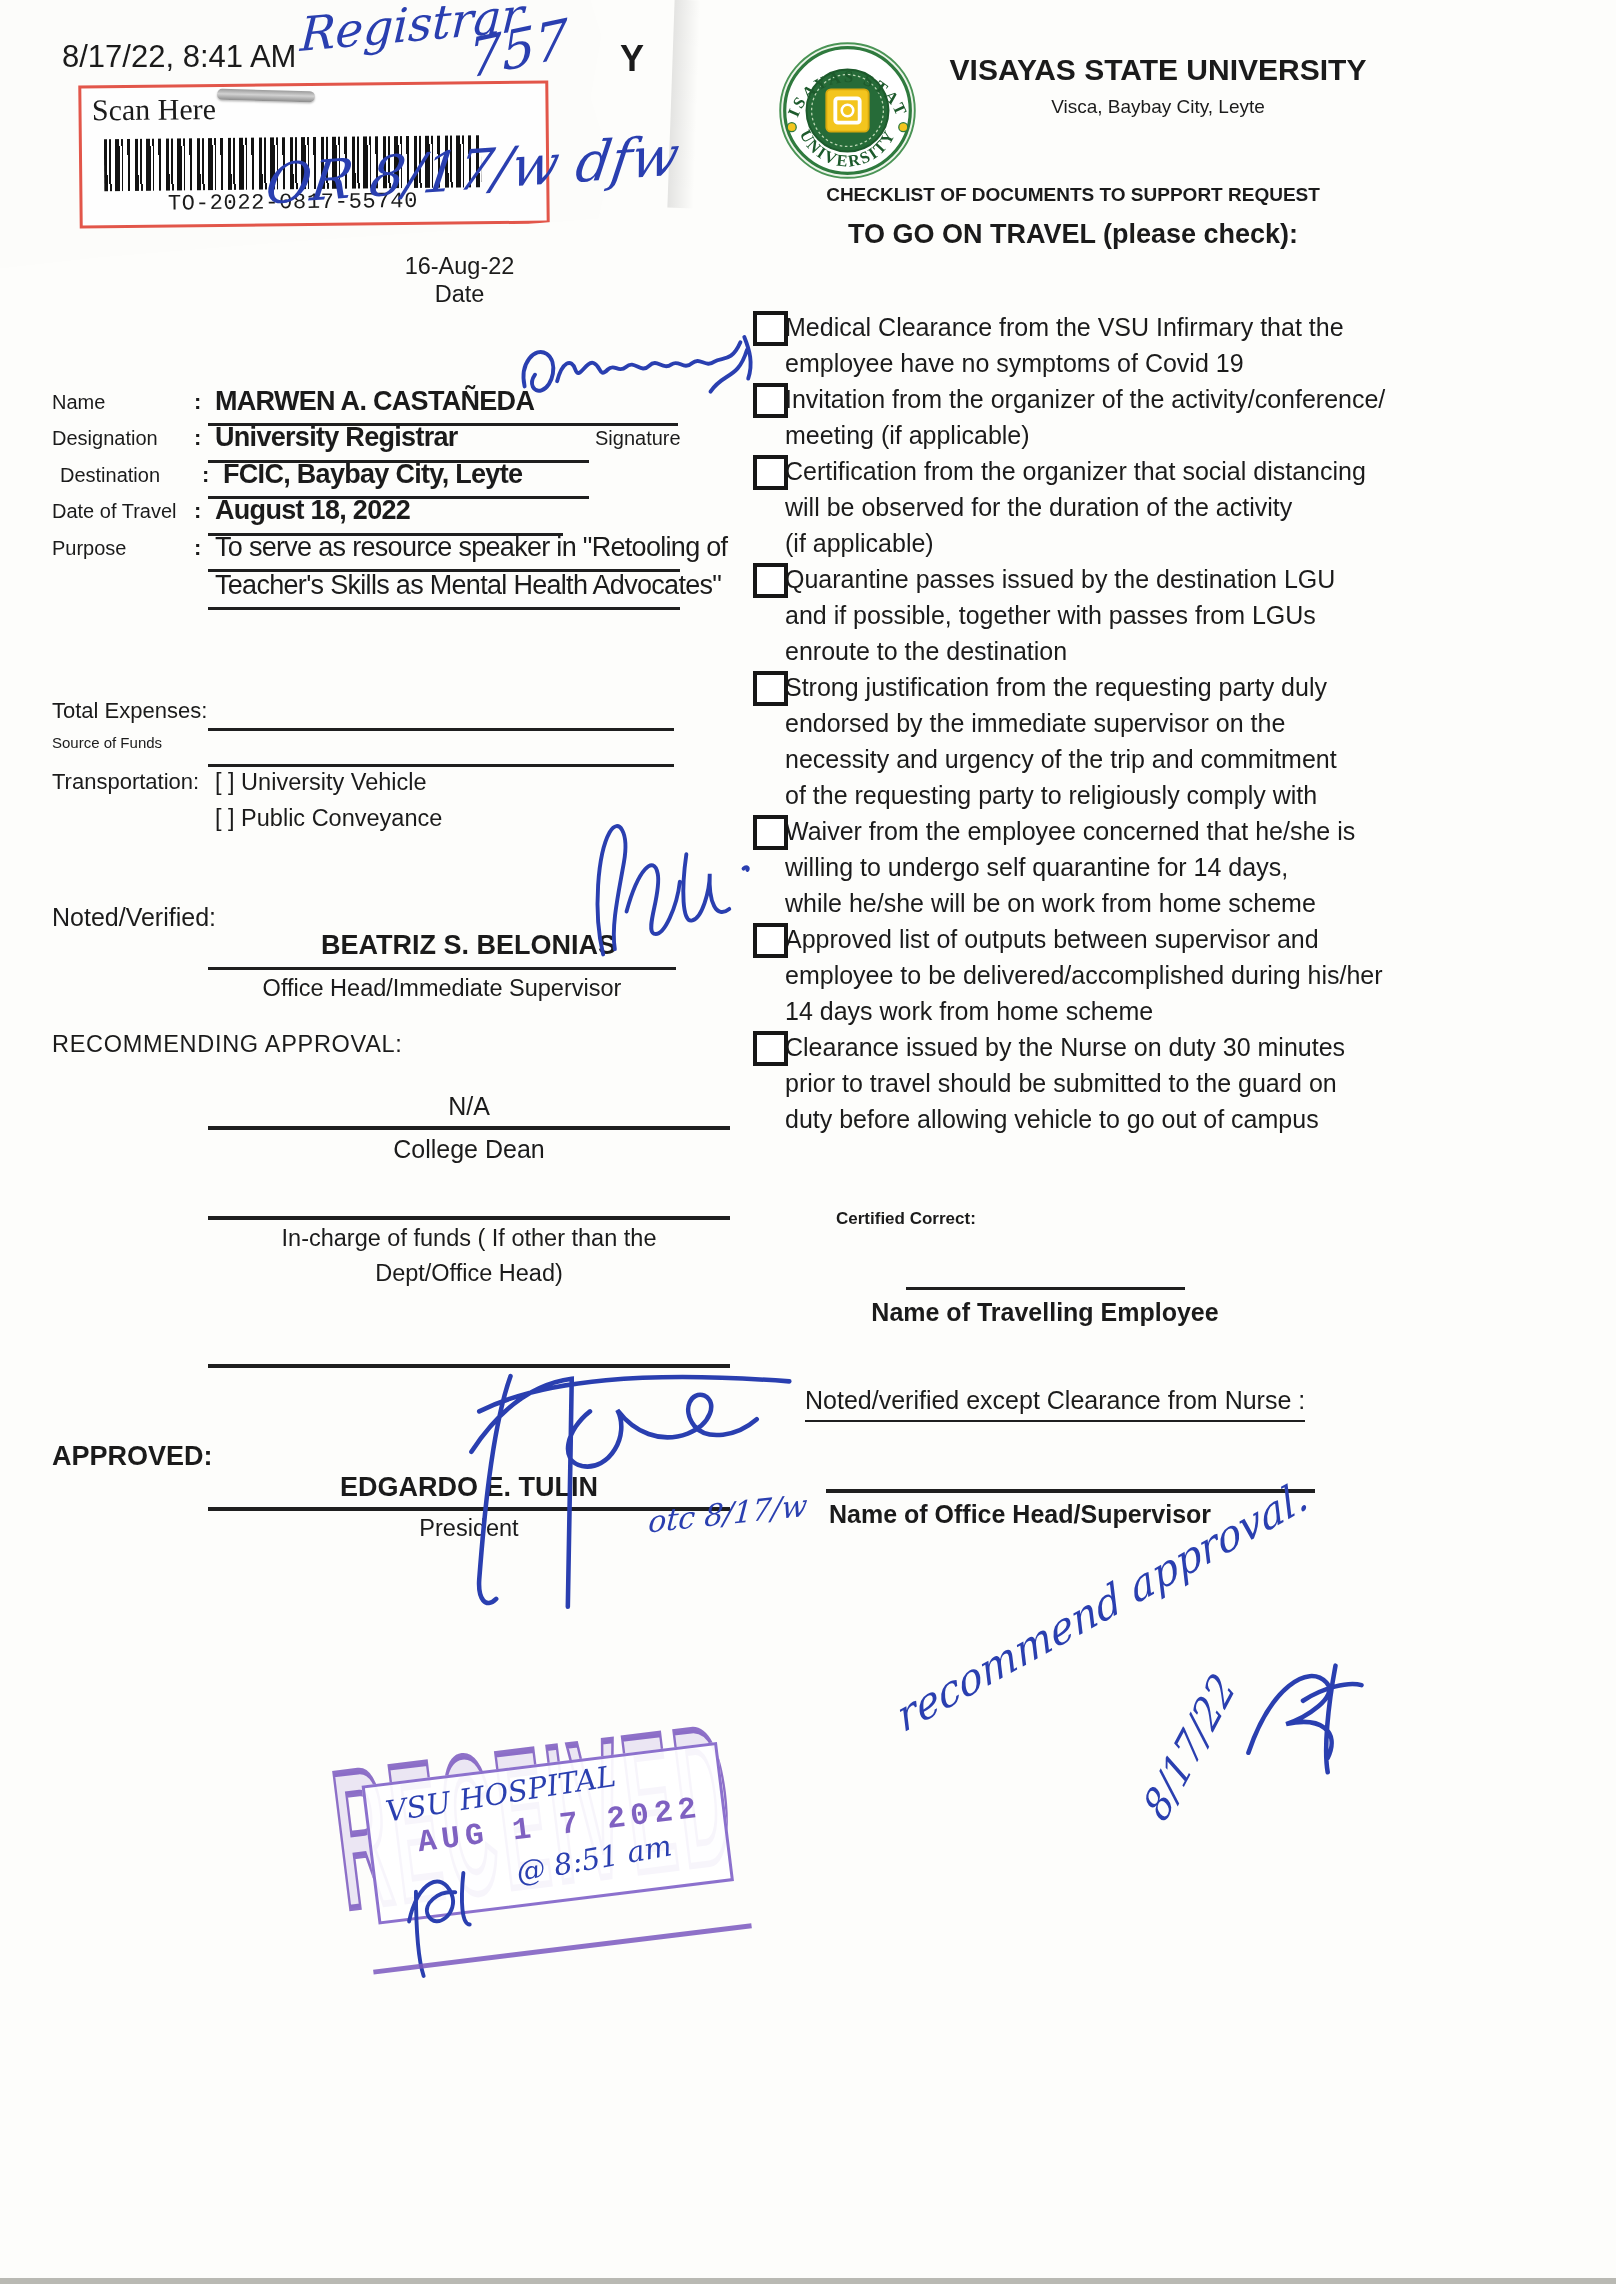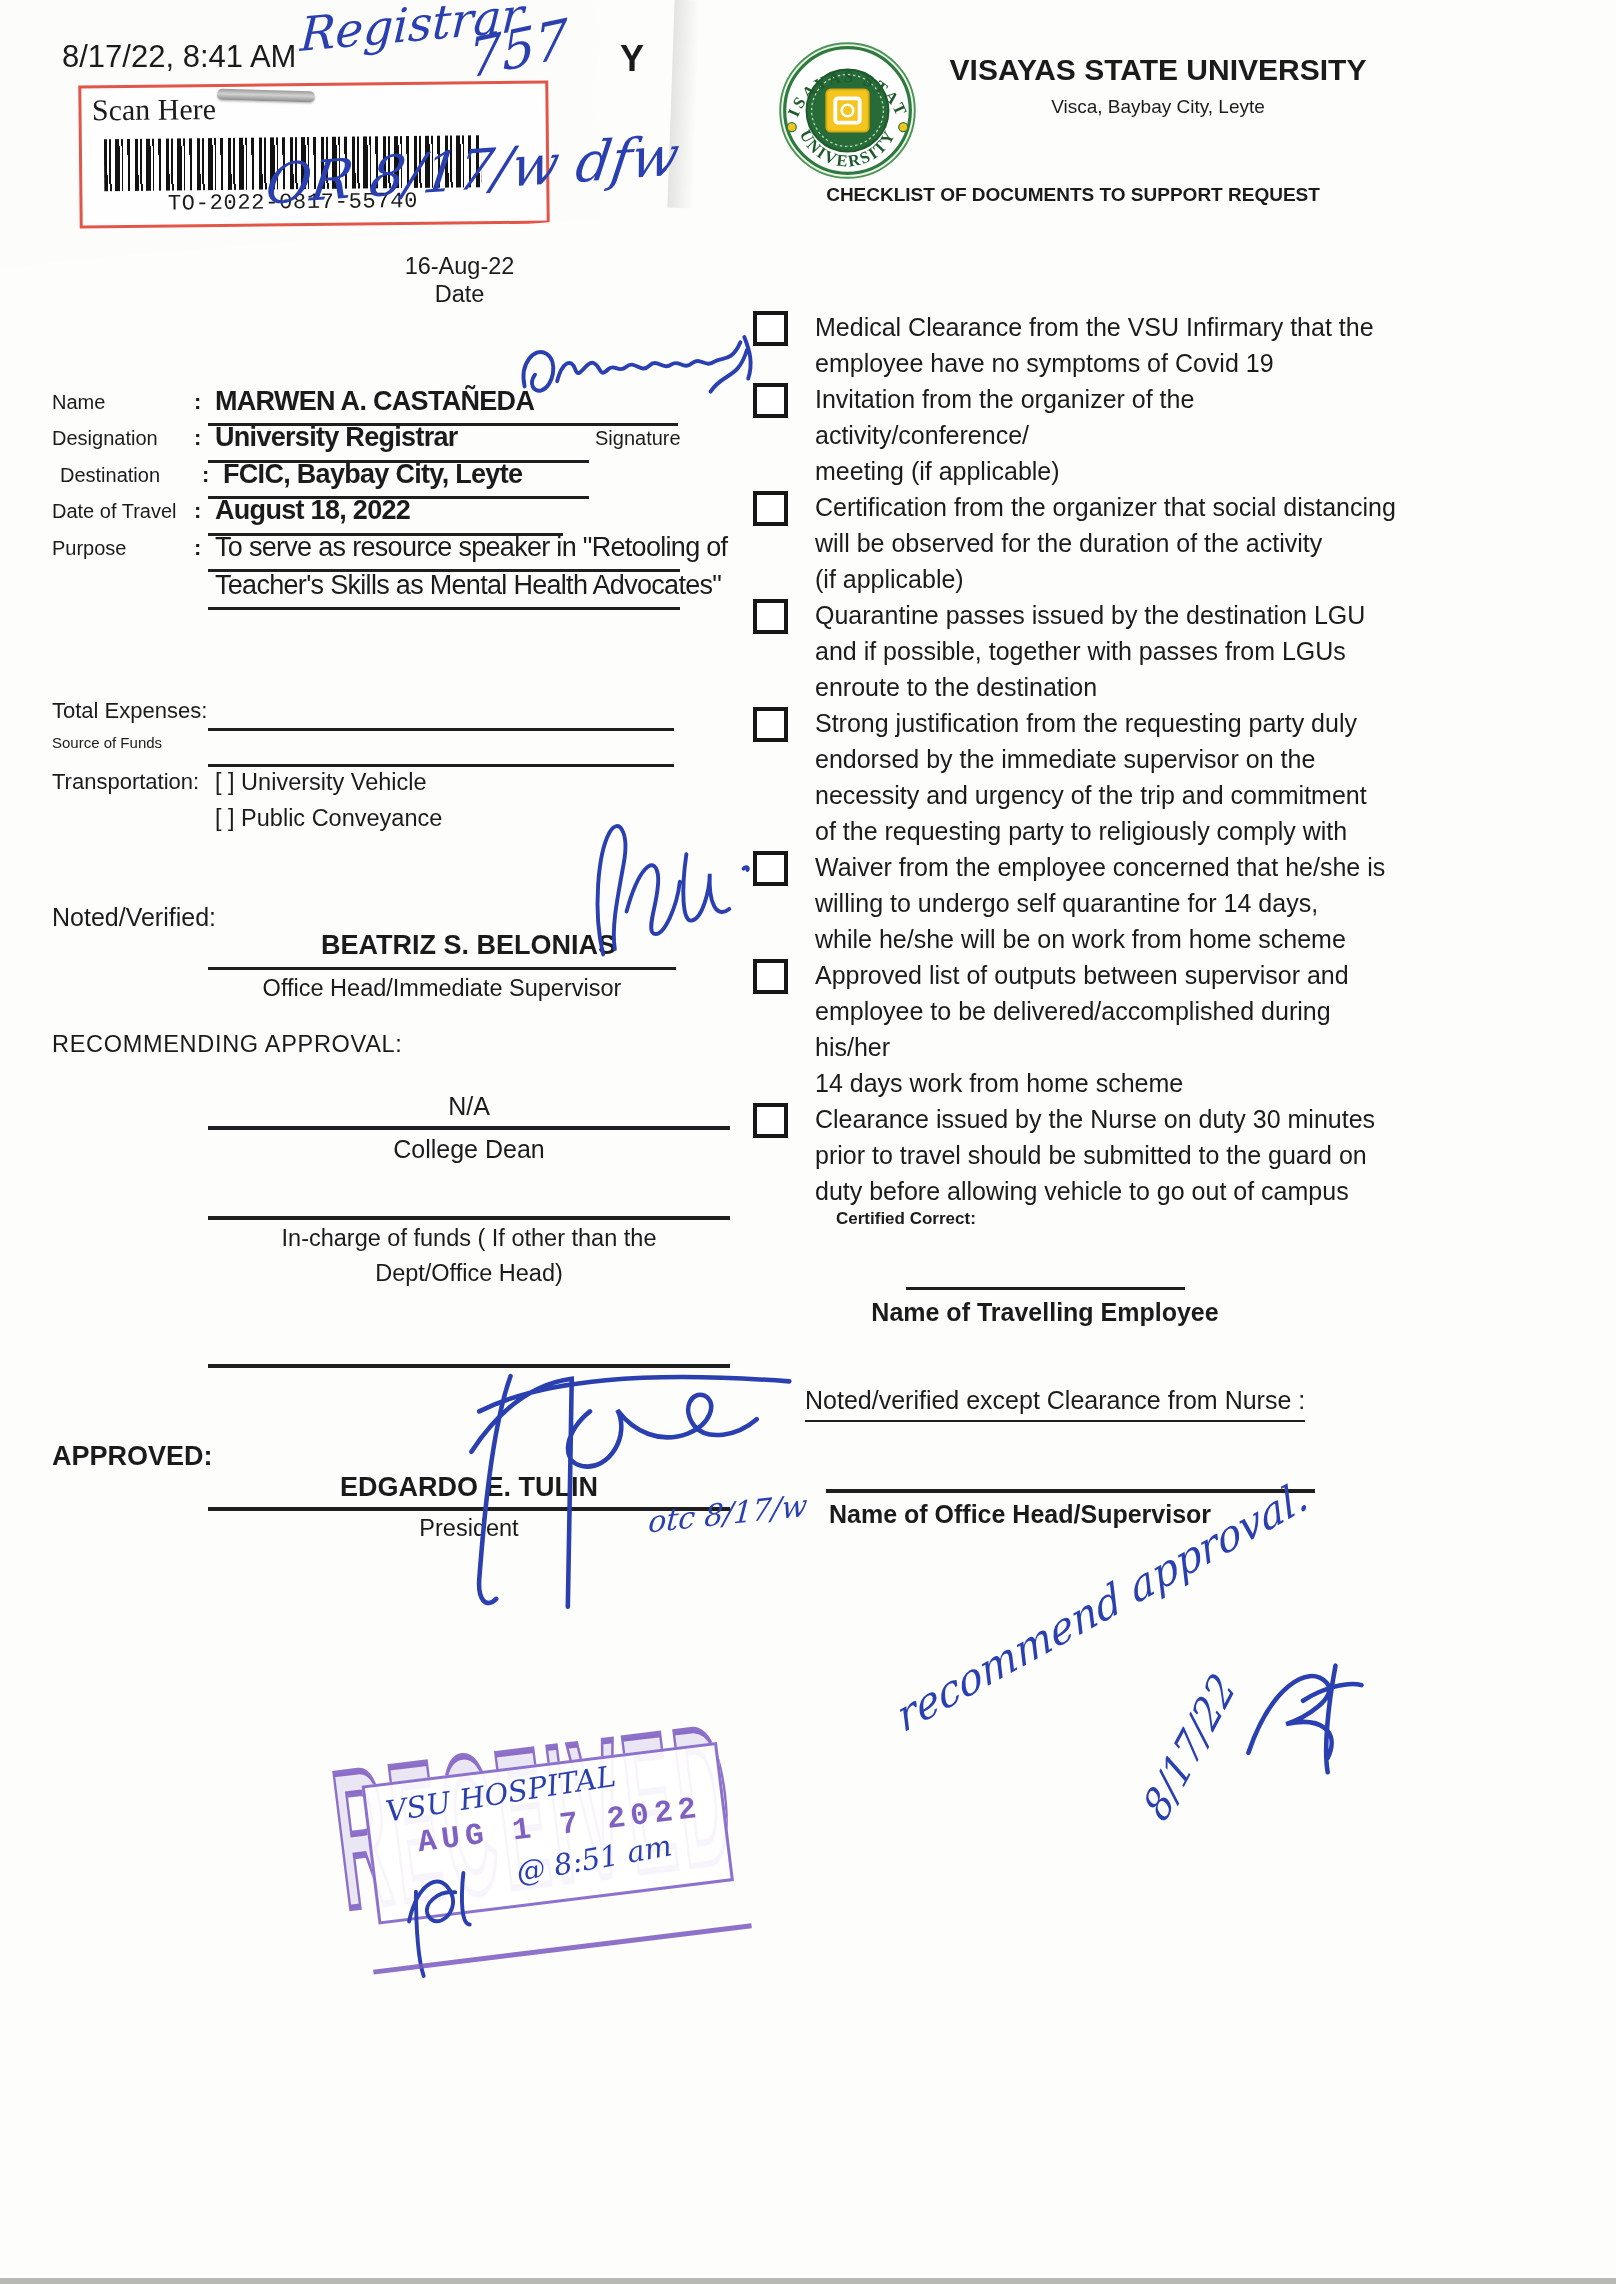--- a/index.html
+++ b/index.html
@@ -21,21 +21,21 @@
         filter:drop-shadow(2px 3.3px 3.9px rgba(60,60,60,0.35));}
   .scanbox{position:absolute;left:79px;top:83px;width:464px;height:137px;border:3.9px solid #e2564a;
            background:#fefefe;transform:rotate(-0.6deg);}
   .barcode{position:absolute;left:22px;top:51px;width:377px;height:52px;
            background:repeating-linear-gradient(90deg,#121212 0 3.3px,#ffffff 3.3px 5.2px,#121212 5.2px 7.2px,#ffffff 7.2px 11px,#121212 11px 15.6px,#ffffff 15.6px 17.6px,#121212 17.6px 19px,#ffffff 19px 23.5px,#121212 23.5px 26px,#ffffff 26px 31px);}
   .staple{position:absolute;left:217px;top:90px;width:98px;height:11px;border-radius:5.2px;
           background:linear-gradient(#9a9a9a,#d2d2d2 45%,#8b8b8b);transform:rotate(1.5deg);box-shadow:0 1.3px 2px rgba(0,0,0,.25);}
   
   .cl-item{position:relative;margin:0;}
   .cb{position:absolute;left:0;top:2px;width:35px;height:35px;border:4.6px solid #161616;background:#fff;box-sizing:border-box;}
-  .cl-text{margin-left:62px;font-size:25px;line-height:36px;}
+  .cl-text{margin-left:32px;font-size:25px;line-height:36px;}
   
   .stamp{position:absolute;left:329px;top:1698px;width:443px;height:274px;transform:rotate(-7deg);}
   .stamp-word{position:absolute;left:9px;top:5.2px;font-family:"Liberation Sans",sans-serif;font-weight:bold;
               font-size:98px;letter-spacing:6.5px;color:rgba(125,95,200,0.14);
               -webkit-text-stroke:3.3px rgba(122,88,190,0.85);transform:scale(0.72,2.0);transform-origin:top left;white-space:nowrap;}
   .stamp-box{position:absolute;left:40px;top:65px;width:352px;height:134px;background:rgba(255,255,255,0.93);
              border:3.9px solid rgba(128,98,200,0.9);}
   .stamp-line{position:absolute;left:29px;top:249px;width:381px;height:4.6px;background:rgba(122,88,190,0.85);}
   .endorse{position:absolute;left:873px;top:1518px;width:560px;height:365px;}
 </style>
@@ -80,20 +80,21 @@
       <textPath href="#arcT" startOffset="50%" text-anchor="middle">VISAYAS STATE</textPath>
     </text>
     <text font-family="Liberation Serif,serif" font-size="26" font-weight="bold" fill="#1d5a2c" letter-spacing="3">
       <textPath href="#arcB" startOffset="50%" text-anchor="middle">UNIVERSITY</textPath>
     </text>
   </svg>
 
   <div class="abs b ctr" style="left:925px;top:53px;width:466px;font-size:30px;">VISAYAS STATE UNIVERSITY</div>
   <div class="abs ctr" style="left:925px;top:96px;width:466px;font-size:19px;">Visca, Baybay City, Leyte</div>
   <div class="abs b ctr" style="left:749px;top:184px;width:648px;font-size:19px;">CHECKLIST OF DOCUMENTS TO SUPPORT REQUEST</div>
+  <div class="abs b ctr" style="left:749px;top:219px;width:648px;font-size:27px;">TO GO ON TRAVEL (please check):</div>
 
   <div class="abs" style="left:753px;top:309px;width:658px;">
     <div class="cl-item">
       <div class="cb"></div>
       <div class="cl-text">
         <div>Medical Clearance from the VSU Infirmary that the</div>
         <div>employee have no symptoms of Covid 19</div>
       </div>
     </div>
     <div class="cl-item">

